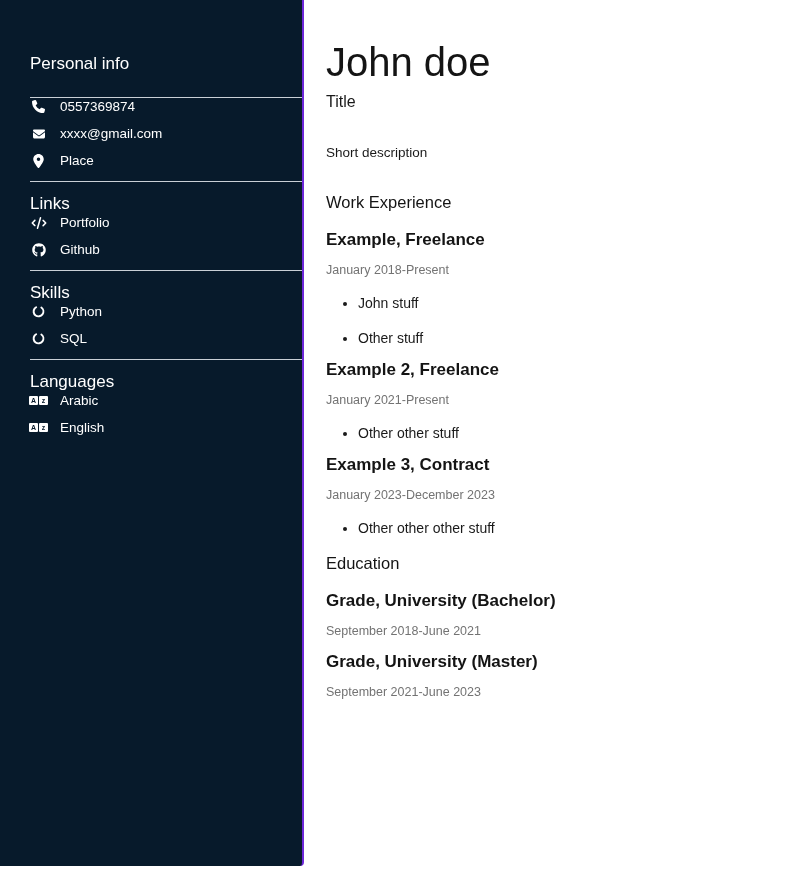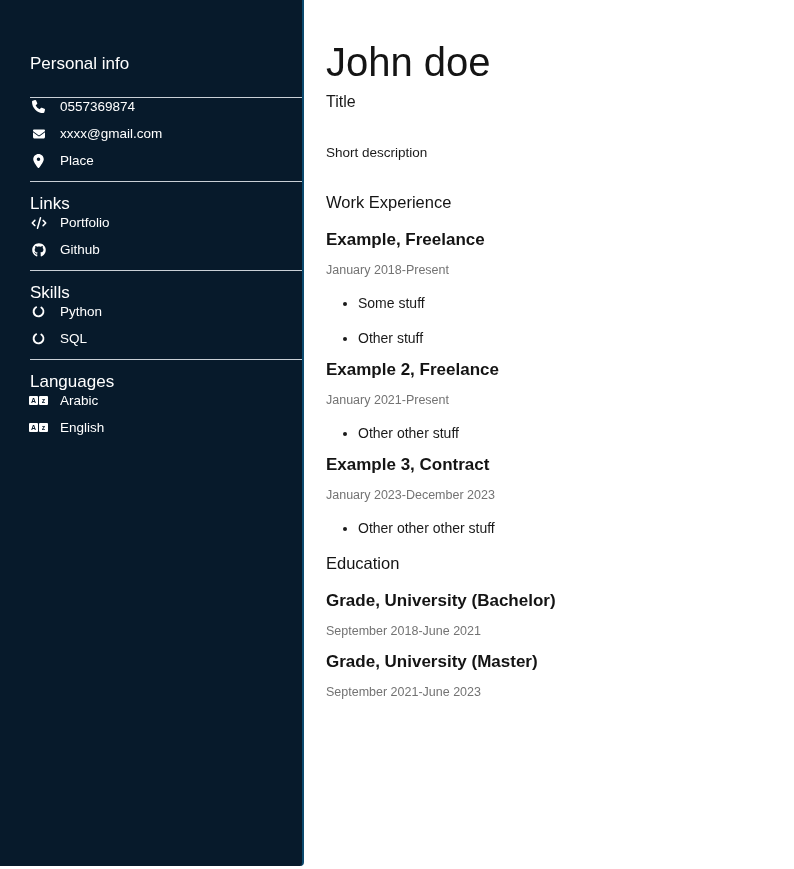--- a/index.html
+++ b/index.html
@@ -11,21 +11,21 @@
     color: #111;
     overflow: hidden;
     position: relative;
   }
 
   
   .sidebar {
     position: absolute; left: 0; top: 0;
     width: 304px; height: 866px;
     background: #071a2b;
-    border-right: 2px solid #0c4a6e;
+    border-right: 2px solid #6d28d9;
     border-bottom-right-radius: 4px;
     color: #fff;
     padding: 54px 0 16px 30px;
   }
   .sb-heading {
     font-size: 17px; font-weight: 400; color: #fff;
     margin: 0; line-height: 20px;
   }
   .sb-heading.mt { margin-top: 12px; }
   .sb-divider {
@@ -185,21 +185,21 @@
   <p class="description">Short description</p>
 
   <div class="section-title">
     <span class="label">Work Experience</span>
     <span class="rule"></span>
   </div>
 
   <h3 class="job-title">Example, Freelance</h3>
   <div class="job-date">January 2018-Present</div>
   <ul class="bullets">
-    <li>Some stuff</li>
+    <li>John stuff</li>
     <li>Other stuff</li>
   </ul>
 
   <h3 class="job-title">Example 2, Freelance</h3>
   <div class="job-date">January 2021-Present</div>
   <ul class="bullets">
     <li>Other other stuff</li>
   </ul>
 
   <h3 class="job-title">Example 3, Contract</h3>

